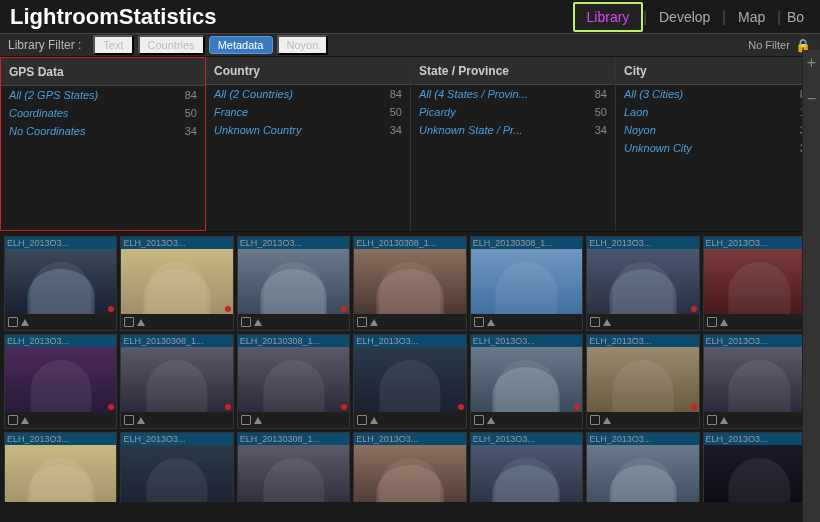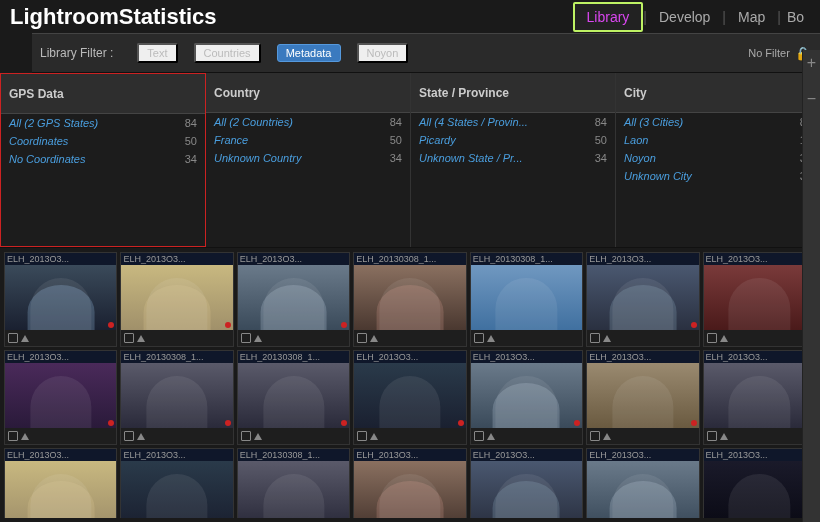--- a/index.html
+++ b/index.html
@@ -54,24 +54,23 @@
       padding: 5px 6px;
     }
 
     
     .filter-bar {
       background: #2a2a2a;
       border-top: 1px solid #444;
       border-bottom: 1px solid #111;
       display: flex;
       align-items: center;
-      height: 40px;
+      height: 24px;
       padding: 0 8px;
-      gap: 16px;
-      margin-left: 32px;
+      gap: 4px;
     }
     .filter-label {
       color: #bbb;
       font-size: 12px;
       margin-right: 8px;
     }
     .filter-btn {
       color: #bbb;
       font-size: 11px;
       padding: 2px 8px;
@@ -114,21 +113,21 @@
     }
     .meta-col:last-child { border-right: none; }
 
     .meta-col-header {
       background: #2e2e2e;
       color: #ccc;
       font-size: 12px;
       font-weight: bold;
       padding: 5px 8px;
       border-bottom: 1px solid #444;
-      height: 40px;
+      height: 28px;
       display: flex;
       align-items: center;
     }
 
     
     .meta-col.gps-col {
       border: 1.5px solid #cc2222;
     }
 
     .meta-row {
@@ -189,21 +188,21 @@
       border: 1px solid #333;
     }
 
     .thumb-label {
       color: #999;
       font-size: 9px;
       padding: 1px 2px;
       white-space: nowrap;
       overflow: hidden;
       text-overflow: ellipsis;
-      background: #0f172a;
+      background: #0c4a6e;
     }
 
     .thumb-img {
       width: 100%;
       height: 65px;
       background: #3a3a3a;
       position: relative;
       overflow: hidden;
     }
 

